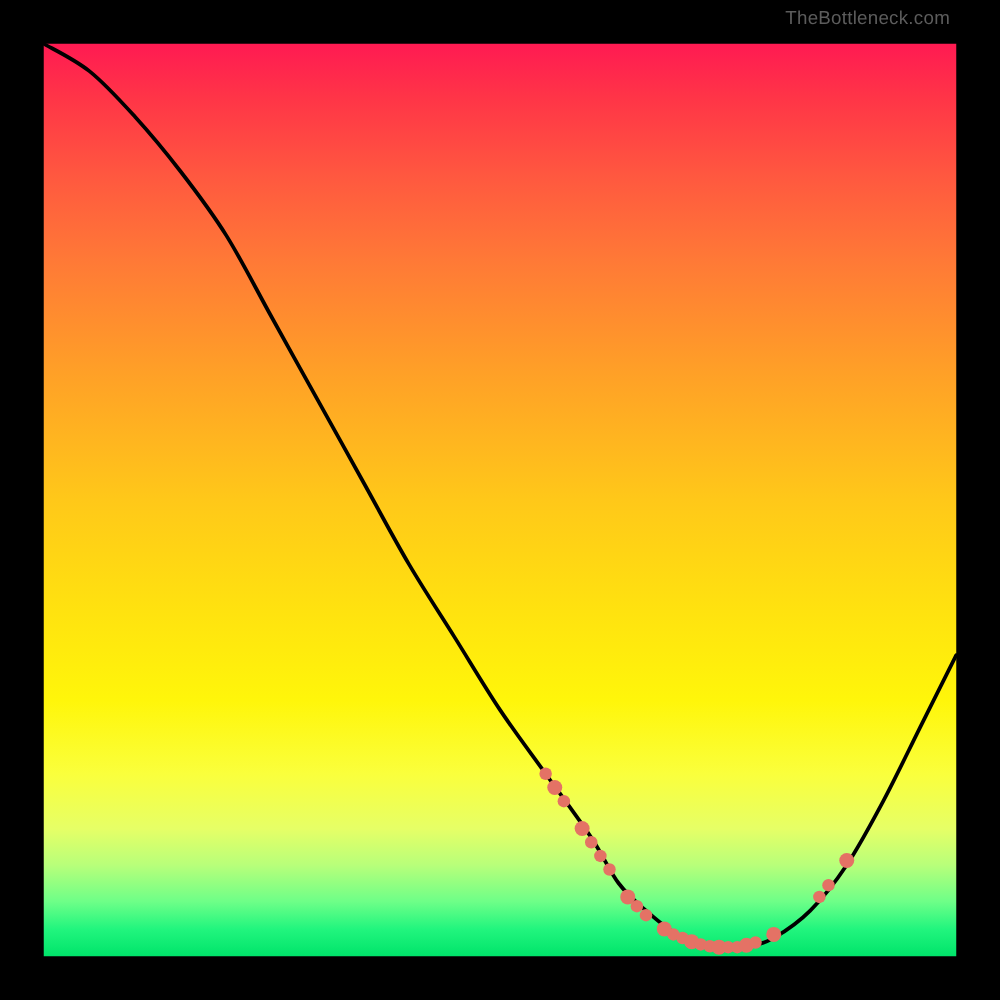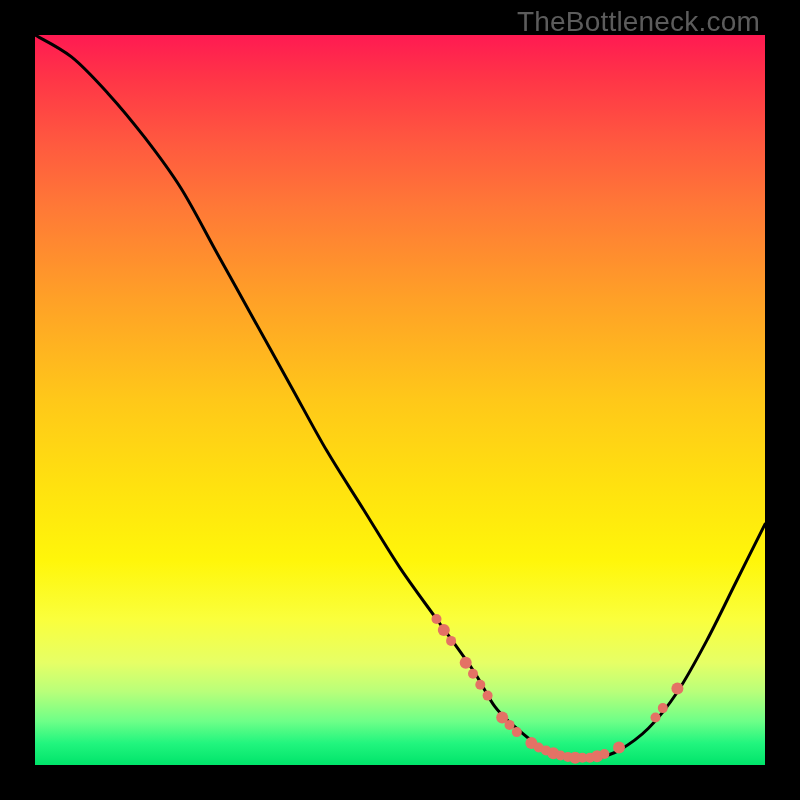--- a/index.html
+++ b/index.html
@@ -41,21 +41,21 @@
       #6eff88 94%,
       #22f57e 97%,
       #00e46a 100%
     );
   }
   .watermark {
     position: absolute;
     top: 6px;
     right: 40px;
     color: #5c5c5c;
-    font-size: 28px;
+    font-size: 15px;
     font-weight: 500;
     letter-spacing: 0.2px;
     user-select: none;
   }
   svg.curve {
     position: absolute;
     left: 0;
     top: 0;
     width: 730px;
     height: 730px;

